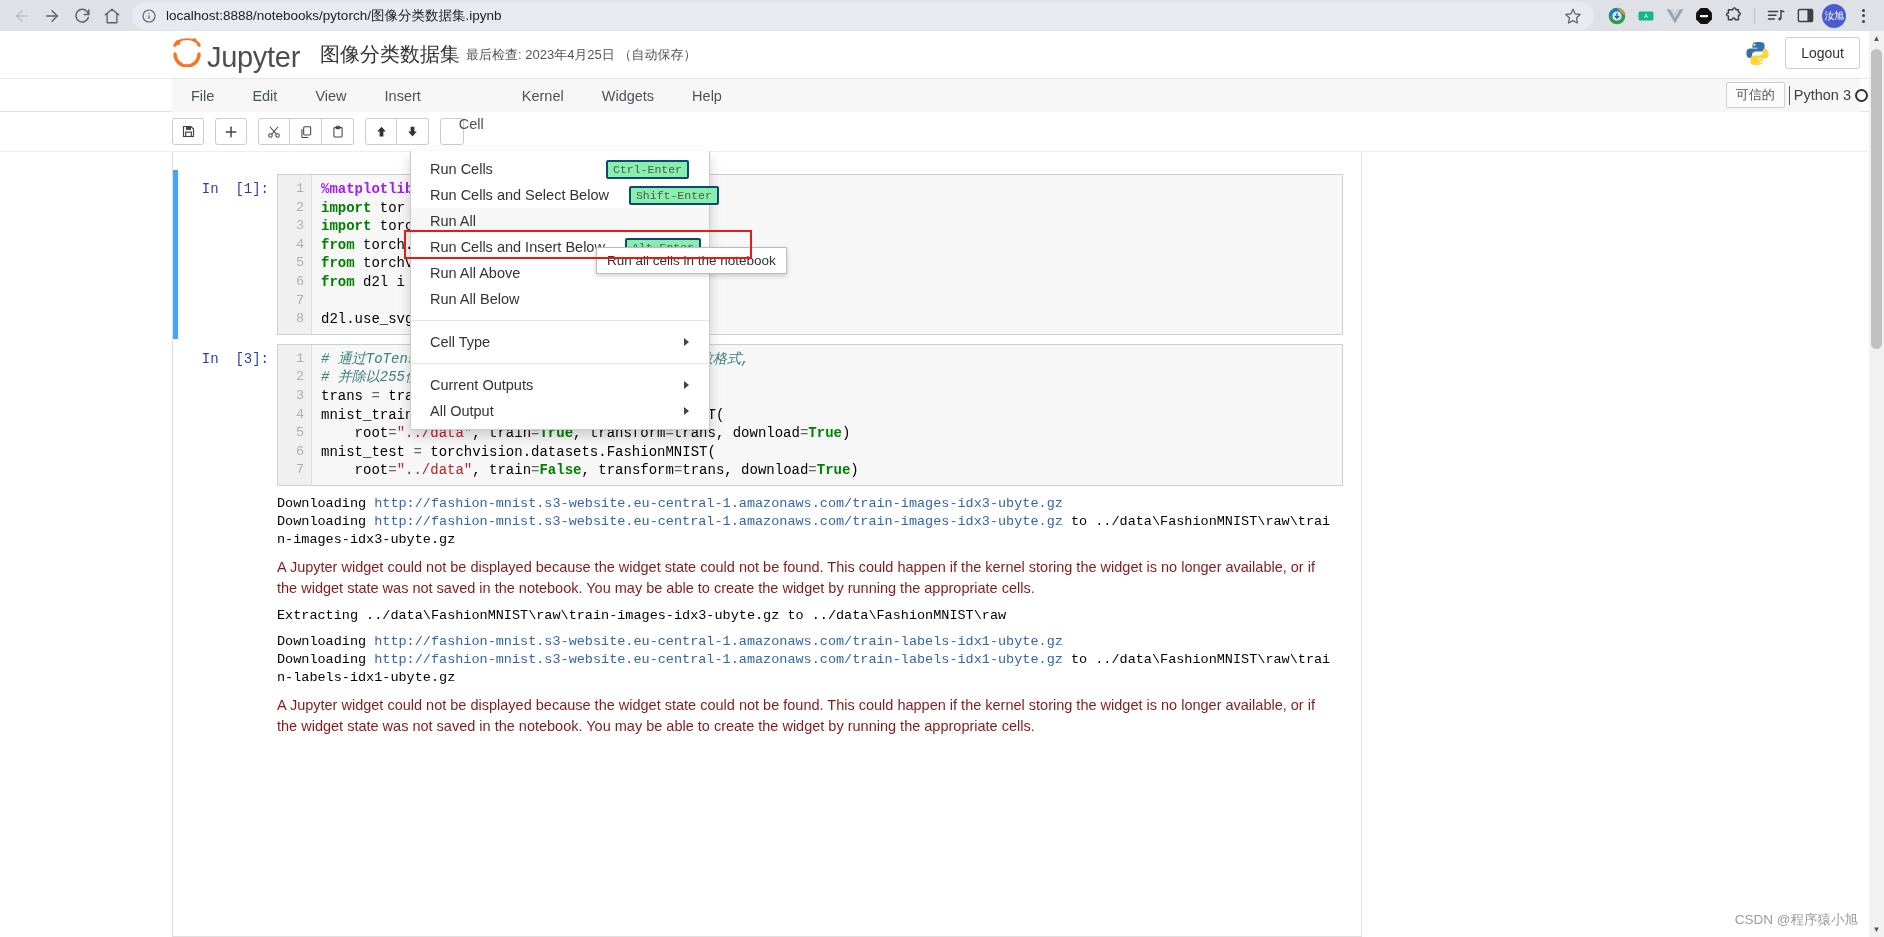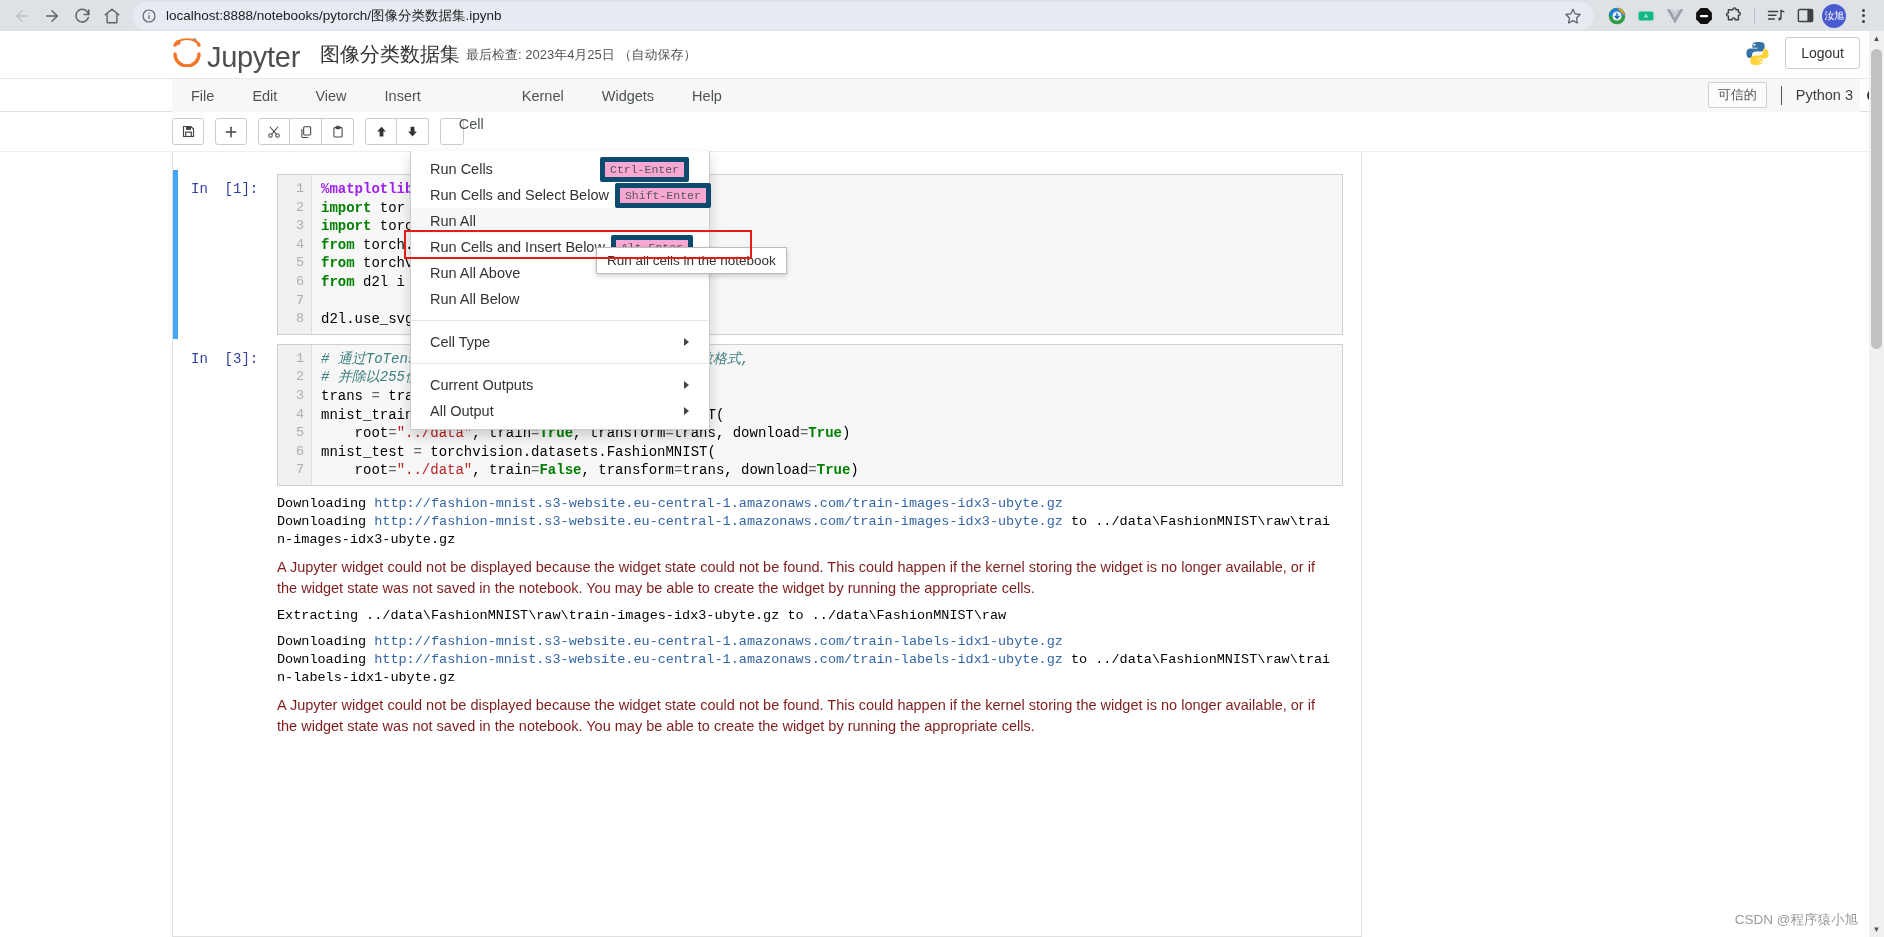--- a/index.html
+++ b/index.html
@@ -177,22 +177,22 @@
     font-size: 14.5px;
     color: #4c5356;
     cursor: pointer;
   }
   .menu-item.active { background: #e6e6e6; margin-top: 45px; }
   .menubar-right {
     position: absolute;
     right: 0; top: 0; bottom: 0;
     display: flex;
     align-items: center;
-    gap: 14px;
-    padding-right: 4px;
+    gap: 4px;
+    padding-right: 16px;
   }
   .trust-badge {
     border: 1px solid #cfcfcf;
     border-radius: 2px;
     padding: 3px 9px;
     font-size: 13px;
     color: #555;
     background: #fcfcfc;
   }
   .kernel-divider { width: 1px; height: 19px; background: #555; }
@@ -259,20 +259,21 @@
     position: absolute;
     left: -18px;
     top: -4px;
     bottom: -4px;
     width: 5px;
     background: #42a5f5;
   }
   .prompt {
     width: 86px;
     flex: 0 0 86px;
+    text-align: right;
     padding: 7px 8px 0 0;
     font-family: "Liberation Mono", monospace;
     font-size: 14px;
     color: #303f9f;
     white-space: pre;
   }
   .input-area {
     flex: 1 1 auto;
     background: #f7f7f7;
     border: 1px solid #cfcfcf;
@@ -353,25 +354,25 @@
     color: #333;
     cursor: pointer;
     height: 26px;
   }
   .dd-item.highlight { background: #f7f7f7; }
   .dd-label { white-space: nowrap; }
   .dd-shortcut {
     font-family: "Liberation Mono", monospace;
     font-size: 11.5px;
     color: #555;
-    border: 5px solid #0c4a6e;
-    background: #f9a8d4;
+    border: 2px solid #0c4a6e;
+    background: #86efac;
     border-radius: 2px;
     padding: 1px 5px;
-    margin-left: 6px;
+    margin-left: 20px;
     white-space: nowrap;
   }
   .dd-sep {
     height: 1px;
     background: #e5e5e5;
     margin: 8px 0;
   }
   .dd-caret {
     width: 0; height: 0;
     border-top: 4.5px solid transparent;

